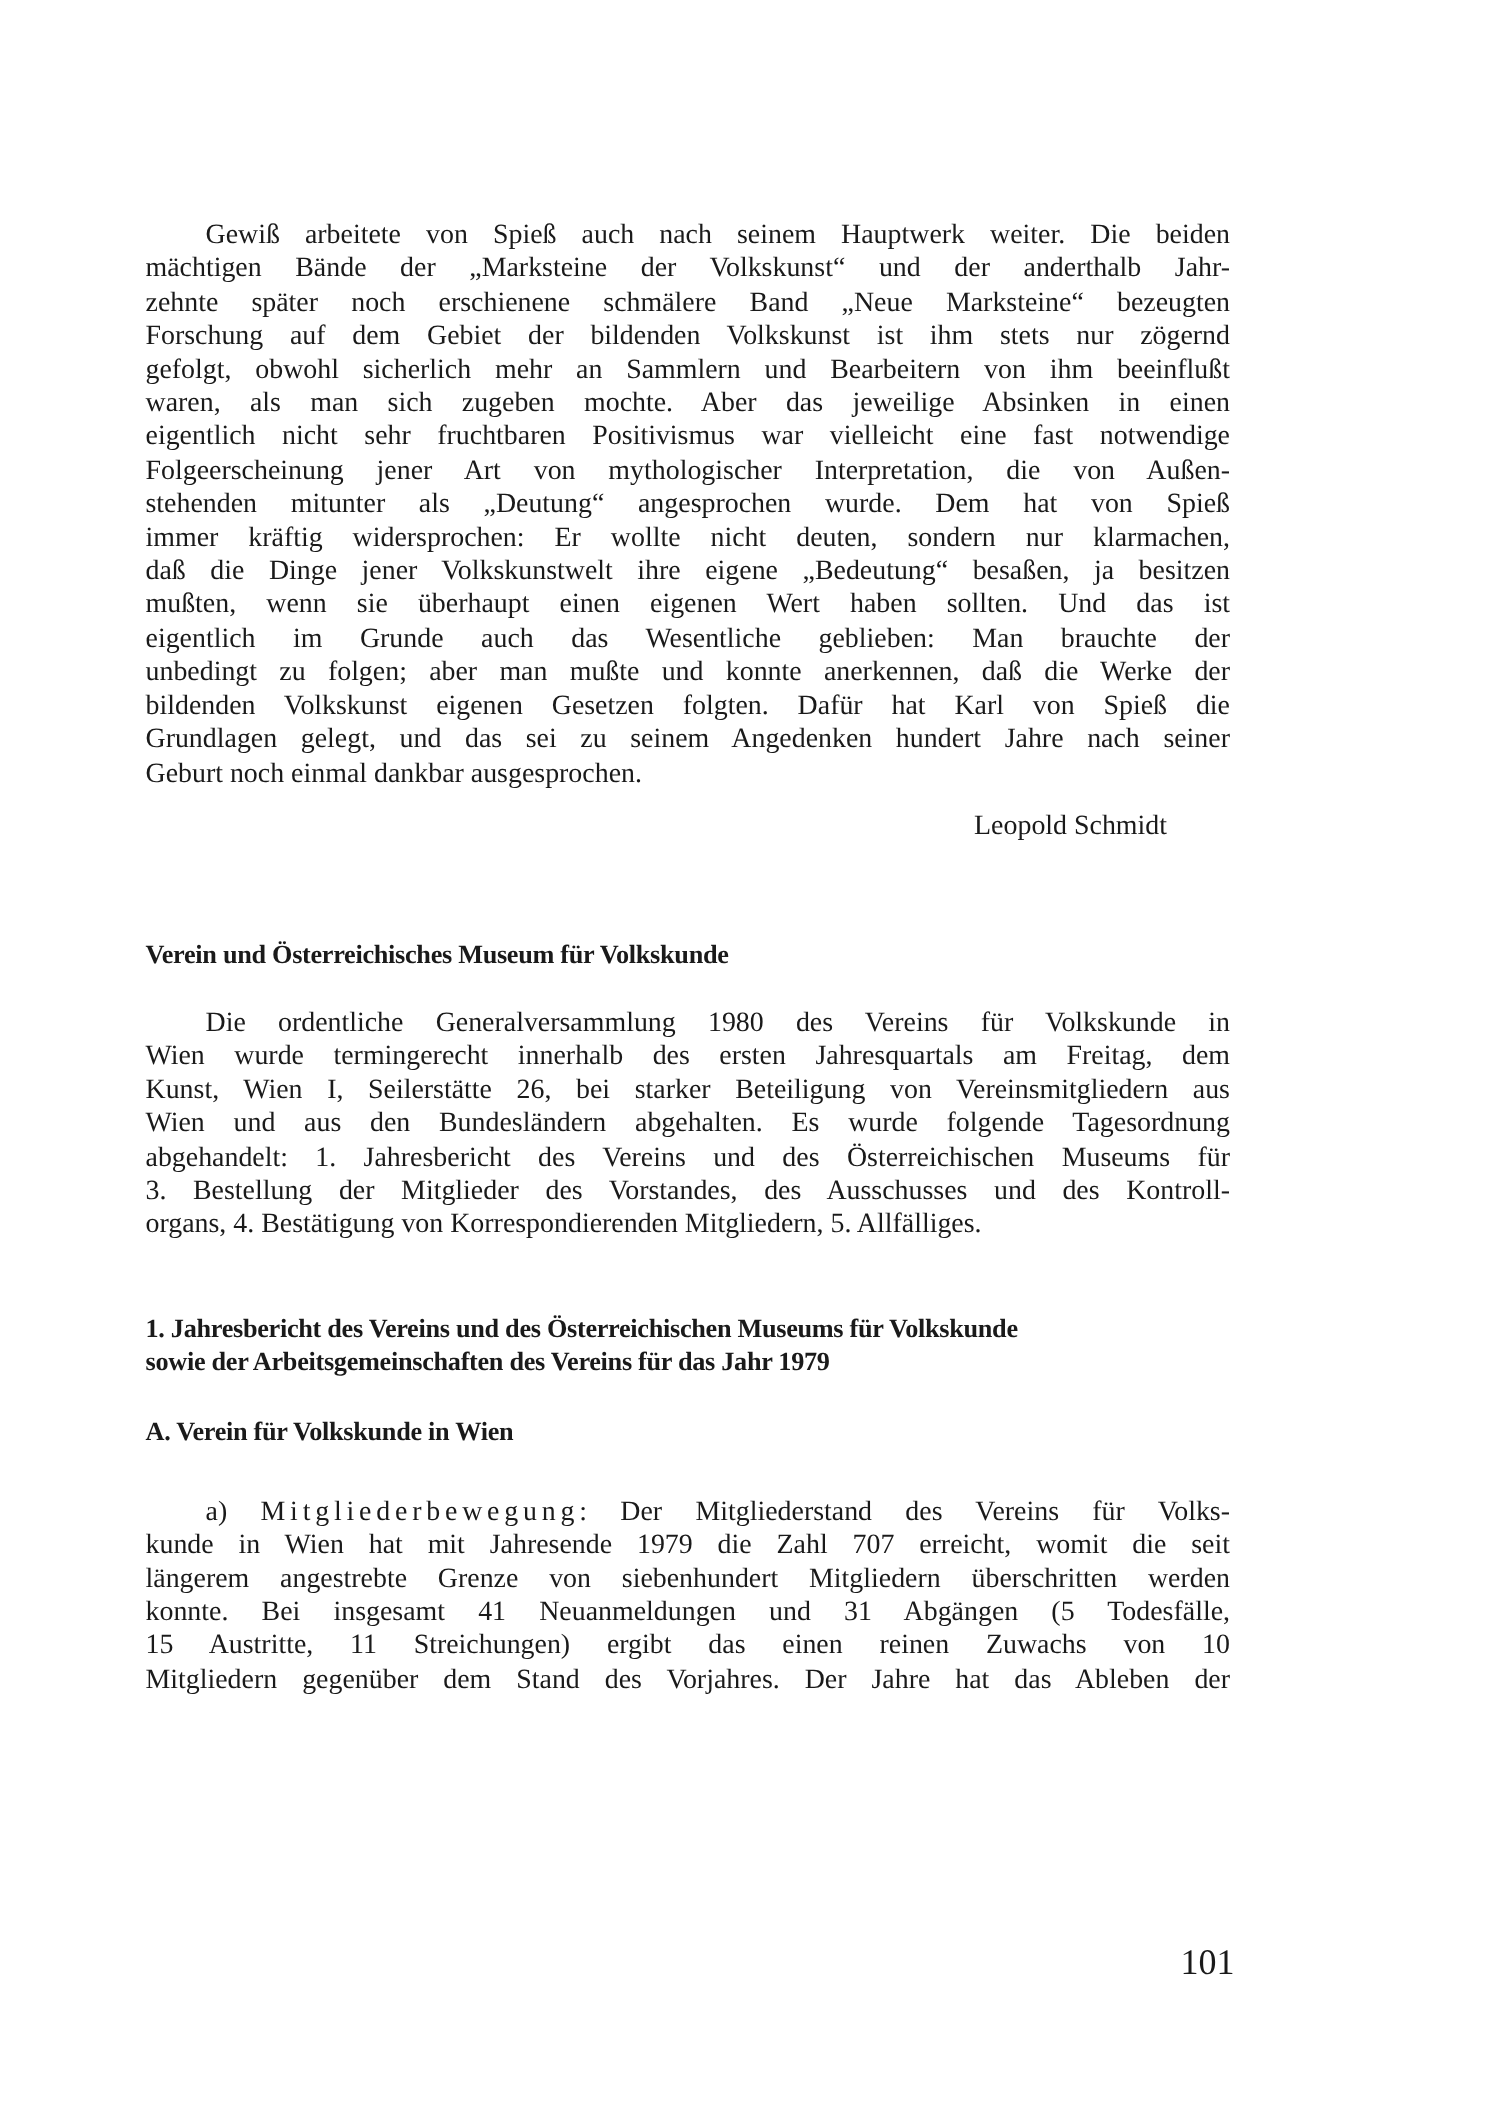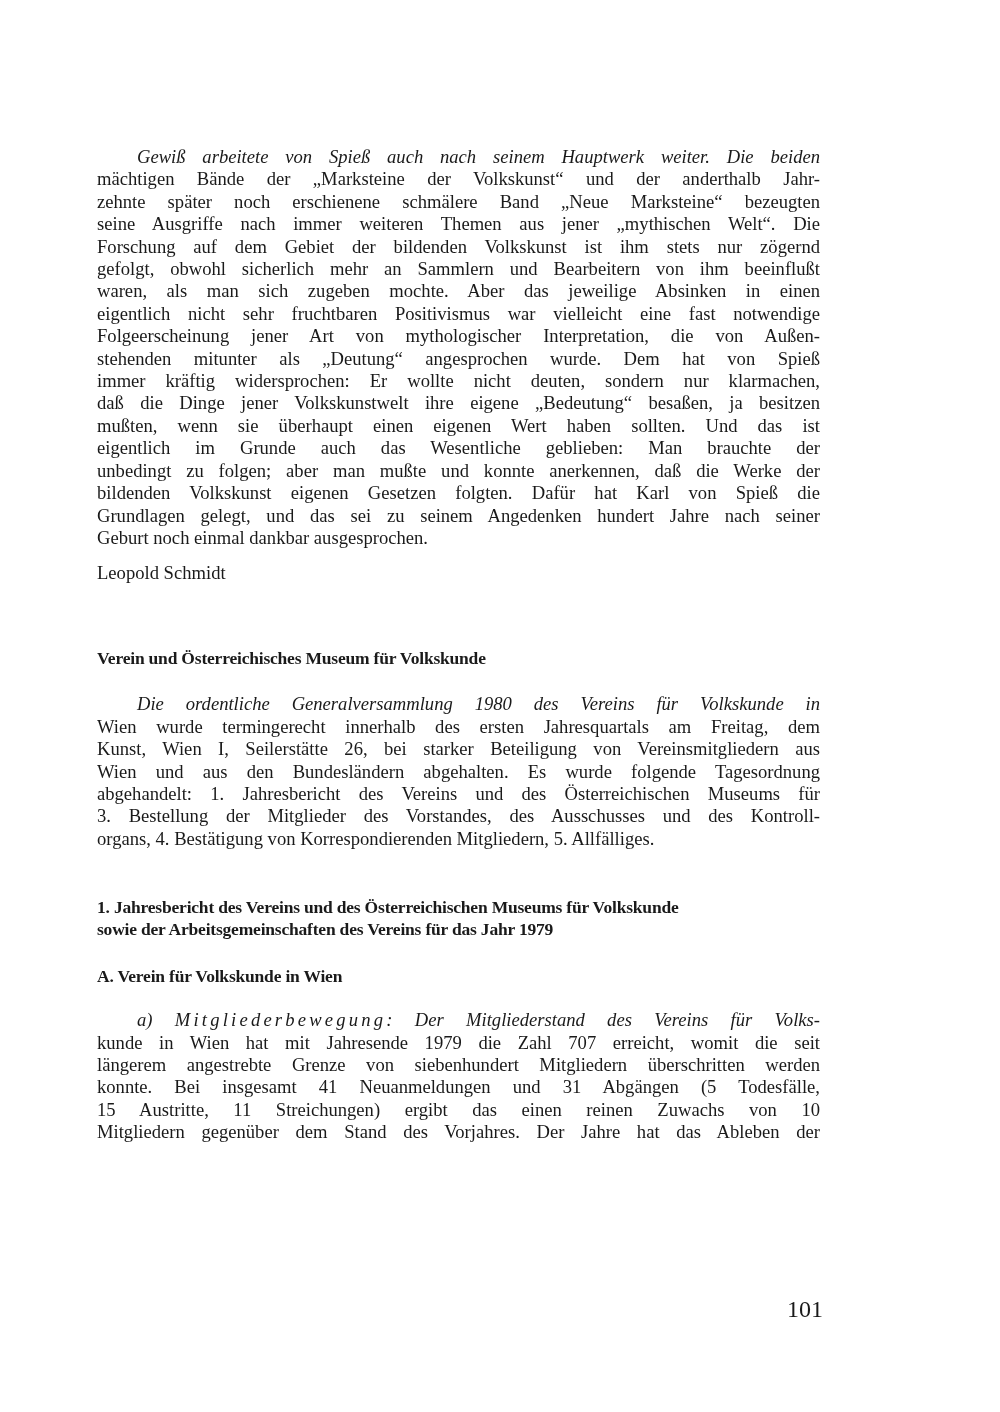--- a/index.html
+++ b/index.html
@@ -7,40 +7,39 @@
     width: 1000px; height: 1412px; position: relative; overflow: hidden;
     font-family: "Liberation Serif", "DejaVu Serif", serif;
     color: #1a1a1a;
   }
   .page { position: absolute; left: 97px; top: 146px; width: 723px; }
   .para {
     font-size: 18.6px; line-height: 22.4px; text-align: justify;
     margin: 0; text-indent: 40px; hyphens: manual;
   }
   .line { display: block; text-align: justify; text-align-last: justify; text-indent: 0; }
-  .line.first { padding-left: 40px; font-style: italic; }
+  .line.first { padding-left: 40px; }
   .line.last { text-align-last: left; }
-  .sig { text-align: left; font-size: 18.6px; margin: 13px 42px 0 0; }
+  .sig { text-align: right; font-size: 18.6px; margin: 13px 42px 0 0; }
   .h-section {
     font-weight: bold; font-size: 17.5px; margin: 0;
     letter-spacing: -0.2px;
   }
   .spaced { letter-spacing: 3.2px; }
   .pagenum { position: absolute; left: 787px; top: 1296px; font-size: 24px; }
 </style>
 </head>
 <body>
 
 <div class="page">
 
   <div class="para" id="p1">
       <span class="line first">Gewiß arbeitete von Spieß auch nach seinem Hauptwerk weiter. Die beiden</span>
       <span class="line">mächtigen Bände der „Marksteine der Volkskunst“ und der anderthalb Jahr-</span>
       <span class="line">zehnte später noch erschienene schmälere Band „Neue Marksteine“ bezeugten</span>
-      <span class="line">seine Ausgriffe nach immer weiteren Themen aus jener „mythischen Welt“. Die</span>
       <span class="line">Forschung auf dem Gebiet der bildenden Volkskunst ist ihm stets nur zögernd</span>
       <span class="line">gefolgt, obwohl sicherlich mehr an Sammlern und Bearbeitern von ihm beeinflußt</span>
       <span class="line">waren, als man sich zugeben mochte. Aber das jeweilige Absinken in einen</span>
       <span class="line">eigentlich nicht sehr fruchtbaren Positivismus war vielleicht eine fast notwendige</span>
       <span class="line">Folgeerscheinung jener Art von mythologischer Interpretation, die von Außen-</span>
       <span class="line">stehenden mitunter als „Deutung“ angesprochen wurde. Dem hat von Spieß</span>
       <span class="line">immer kräftig widersprochen: Er wollte nicht deuten, sondern nur klarmachen,</span>
       <span class="line">daß die Dinge jener Volkskunstwelt ihre eigene „Bedeutung“ besaßen, ja besitzen</span>
       <span class="line">mußten, wenn sie überhaupt einen eigenen Wert haben sollten. Und das ist</span>
       <span class="line">eigentlich im Grunde auch das Wesentliche geblieben: Man brauchte der</span>
@@ -64,21 +63,21 @@
       <span class="line last">organs, 4. Bestätigung von Korrespondierenden Mitgliedern, 5. Allfälliges.</span>
     </div>
 
   <h2 class="h-section" style="margin-top:46px;line-height:22px;">
     <span style="display:block">1. Jahresbericht des Vereins und des Österreichischen Museums für Volkskunde</span>
     <span style="display:block">sowie der Arbeitsgemeinschaften des Vereins für das Jahr 1979</span>
   </h2>
 
   <h3 class="h-section" style="margin-top:26px;">A. Verein für Volkskunde in Wien</h3>
 
-  <div class="para" style="margin-top:22px;">
+  <div class="para" style="margin-top:32px;">
     <span class="line first"><span>a) </span><span class="spaced">Mitgliederbewegung</span><span>: Der Mitgliederstand des Vereins für Volks-</span></span>
     <span class="line">kunde in Wien hat mit Jahresende 1979 die Zahl 707 erreicht, womit die seit</span>
     <span class="line">längerem angestrebte Grenze von siebenhundert Mitgliedern überschritten werden</span>
     <span class="line">konnte. Bei insgesamt 41 Neuanmeldungen und 31 Abgängen (5 Todesfälle,</span>
     <span class="line">15 Austritte, 11 Streichungen) ergibt das einen reinen Zuwachs von 10</span>
     <span class="line">Mitgliedern gegenüber dem Stand des Vorjahres. Der Jahre hat das Ableben der</span>
   </div>
 </div>
 
 <div class="pagenum">101</div>

